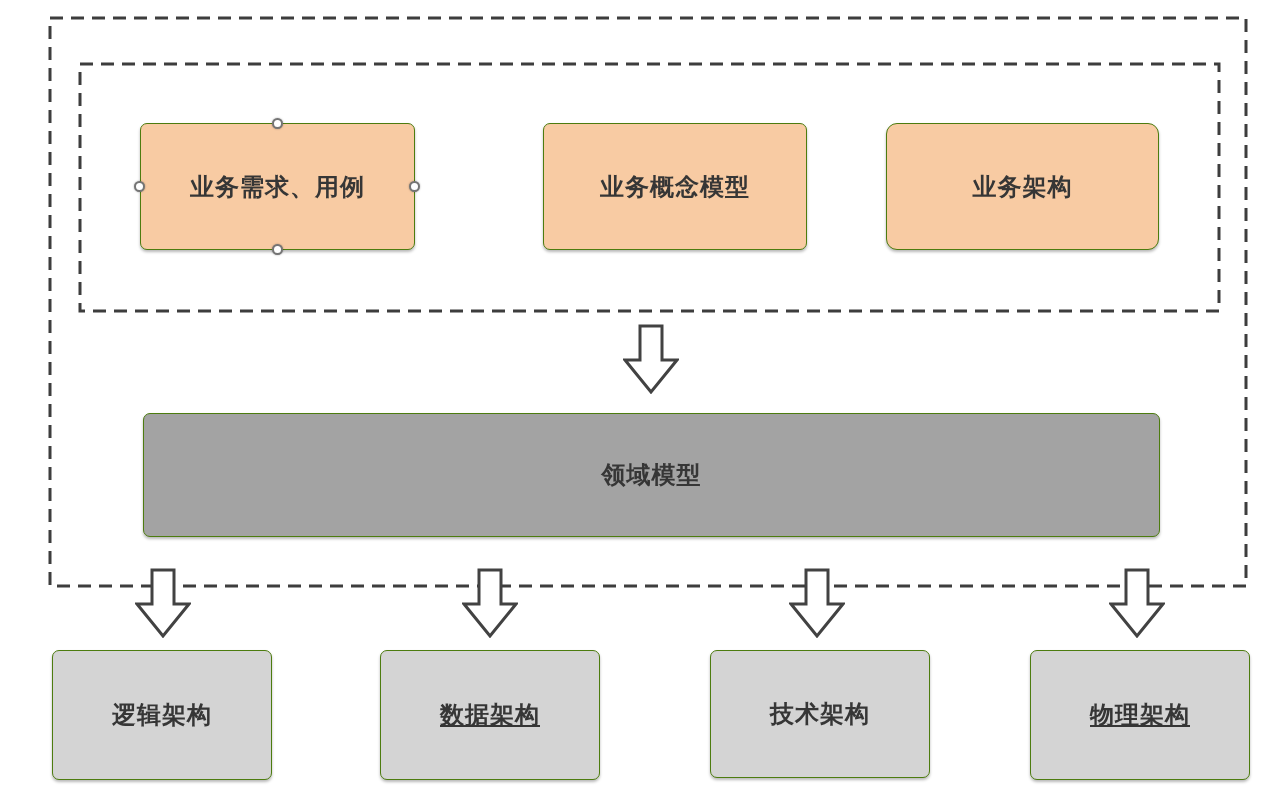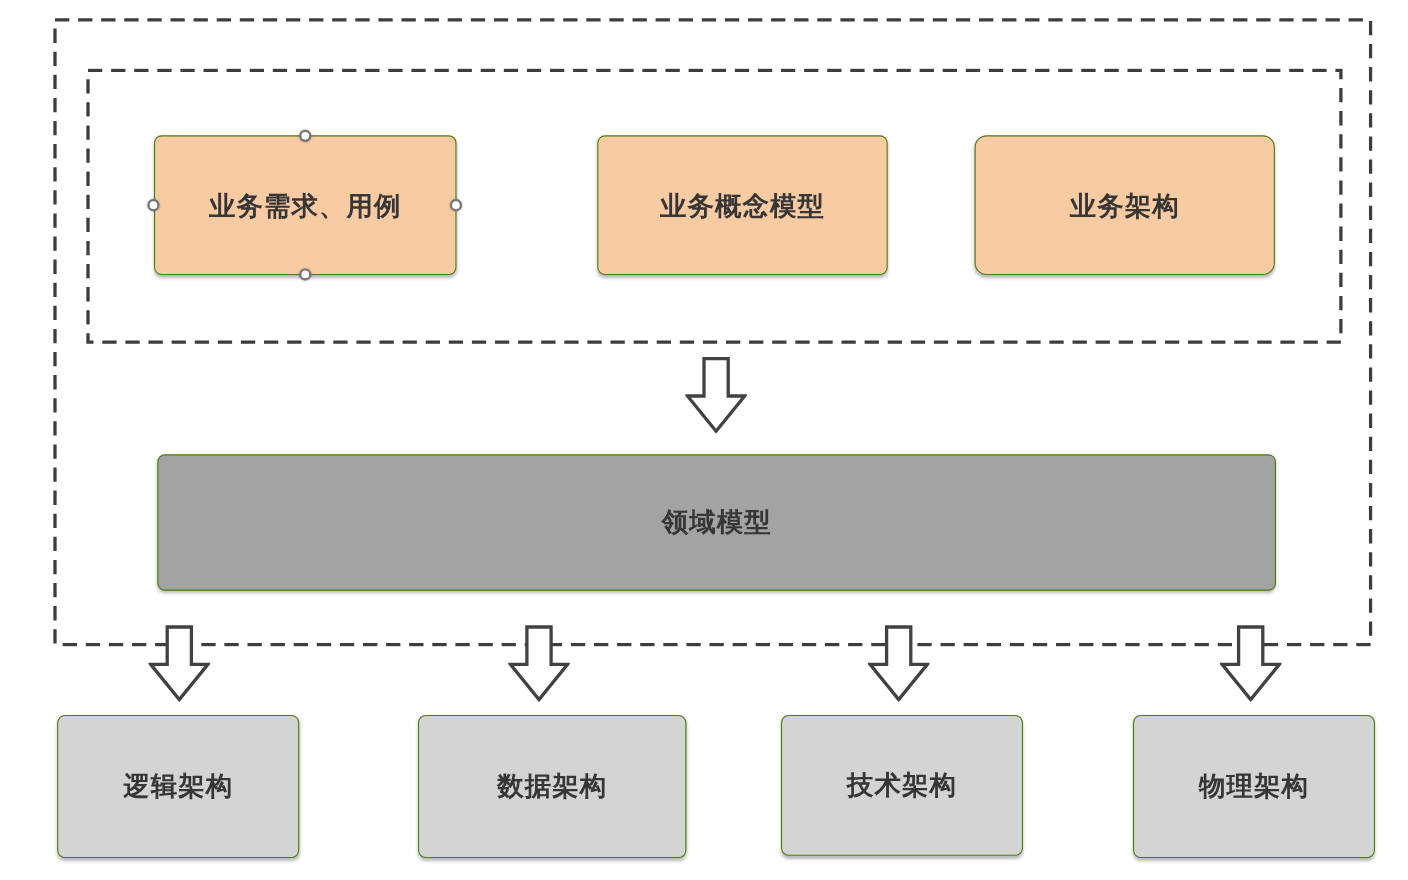--- a/index.html
+++ b/index.html
@@ -28,23 +28,23 @@
   }
   .orange{background:#f8cba3;}
   .green{background:#a3a3a3;}
   .gray{background:#d4d4d4;}
 
   .box-biz-1{left:140px;top:123px;width:275px;height:127px;}
   .box-biz-2{left:543px;top:123px;width:264px;height:127px;}
   .box-biz-3{left:886px;top:123px;width:273px;height:127px;border-radius:11px;}
   .box-domain{left:143px;top:413px;width:1017px;height:124px;}
   .box-arch-1{left:52px;top:650px;width:220px;height:130px;}
-  .box-arch-2{left:380px;top:650px;width:244px;height:130px;}
+  .box-arch-2{left:380px;top:650px;width:220px;height:130px;text-decoration:underline;}
   .box-arch-3{left:710px;top:650px;width:220px;height:128px;}
-  .box-arch-4{left:1030px;top:650px;width:220px;height:130px;}
+  .box-arch-4{left:1030px;top:650px;width:220px;height:130px;text-decoration:underline;}
 
   .arrow{position:absolute;width:56px;height:70px;}
   .arrow-mid{left:623px;top:324px;}
   .arrow-b1{left:135px;top:568px;}
   .arrow-b2{left:462px;top:568px;}
   .arrow-b3{left:789px;top:568px;}
   .arrow-b4{left:1109px;top:568px;}
 
   .handle{
     position:absolute;

